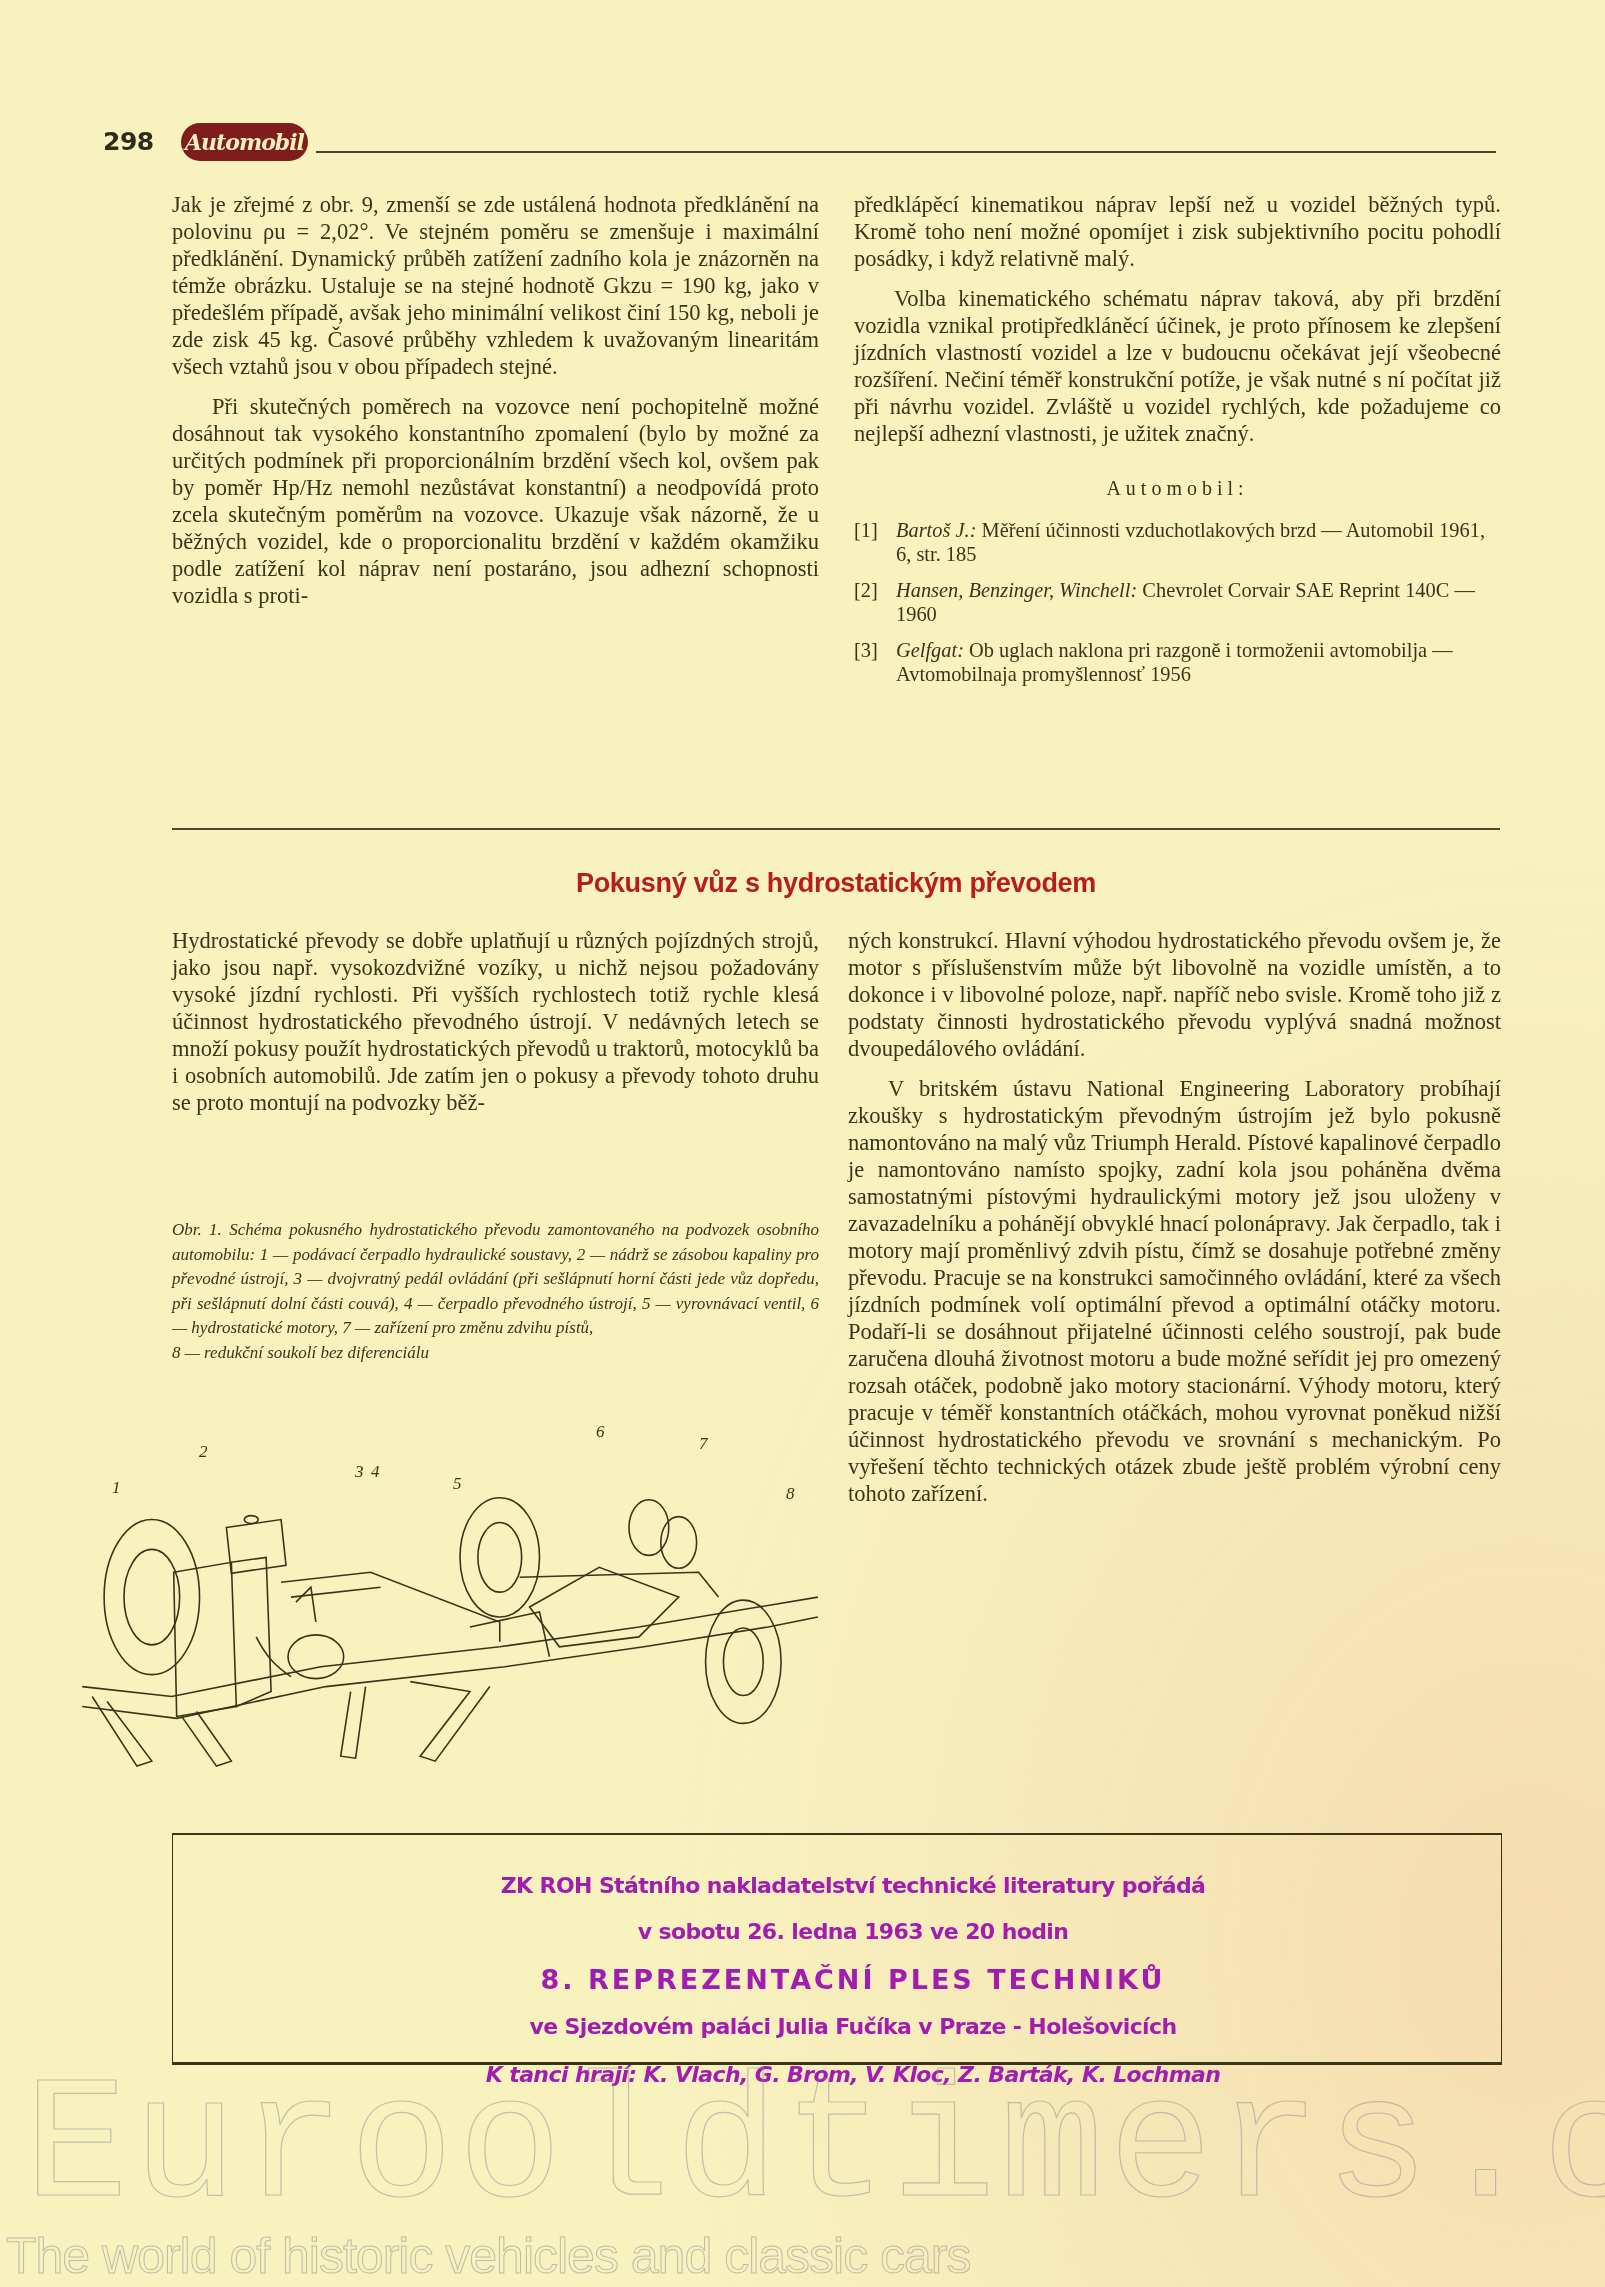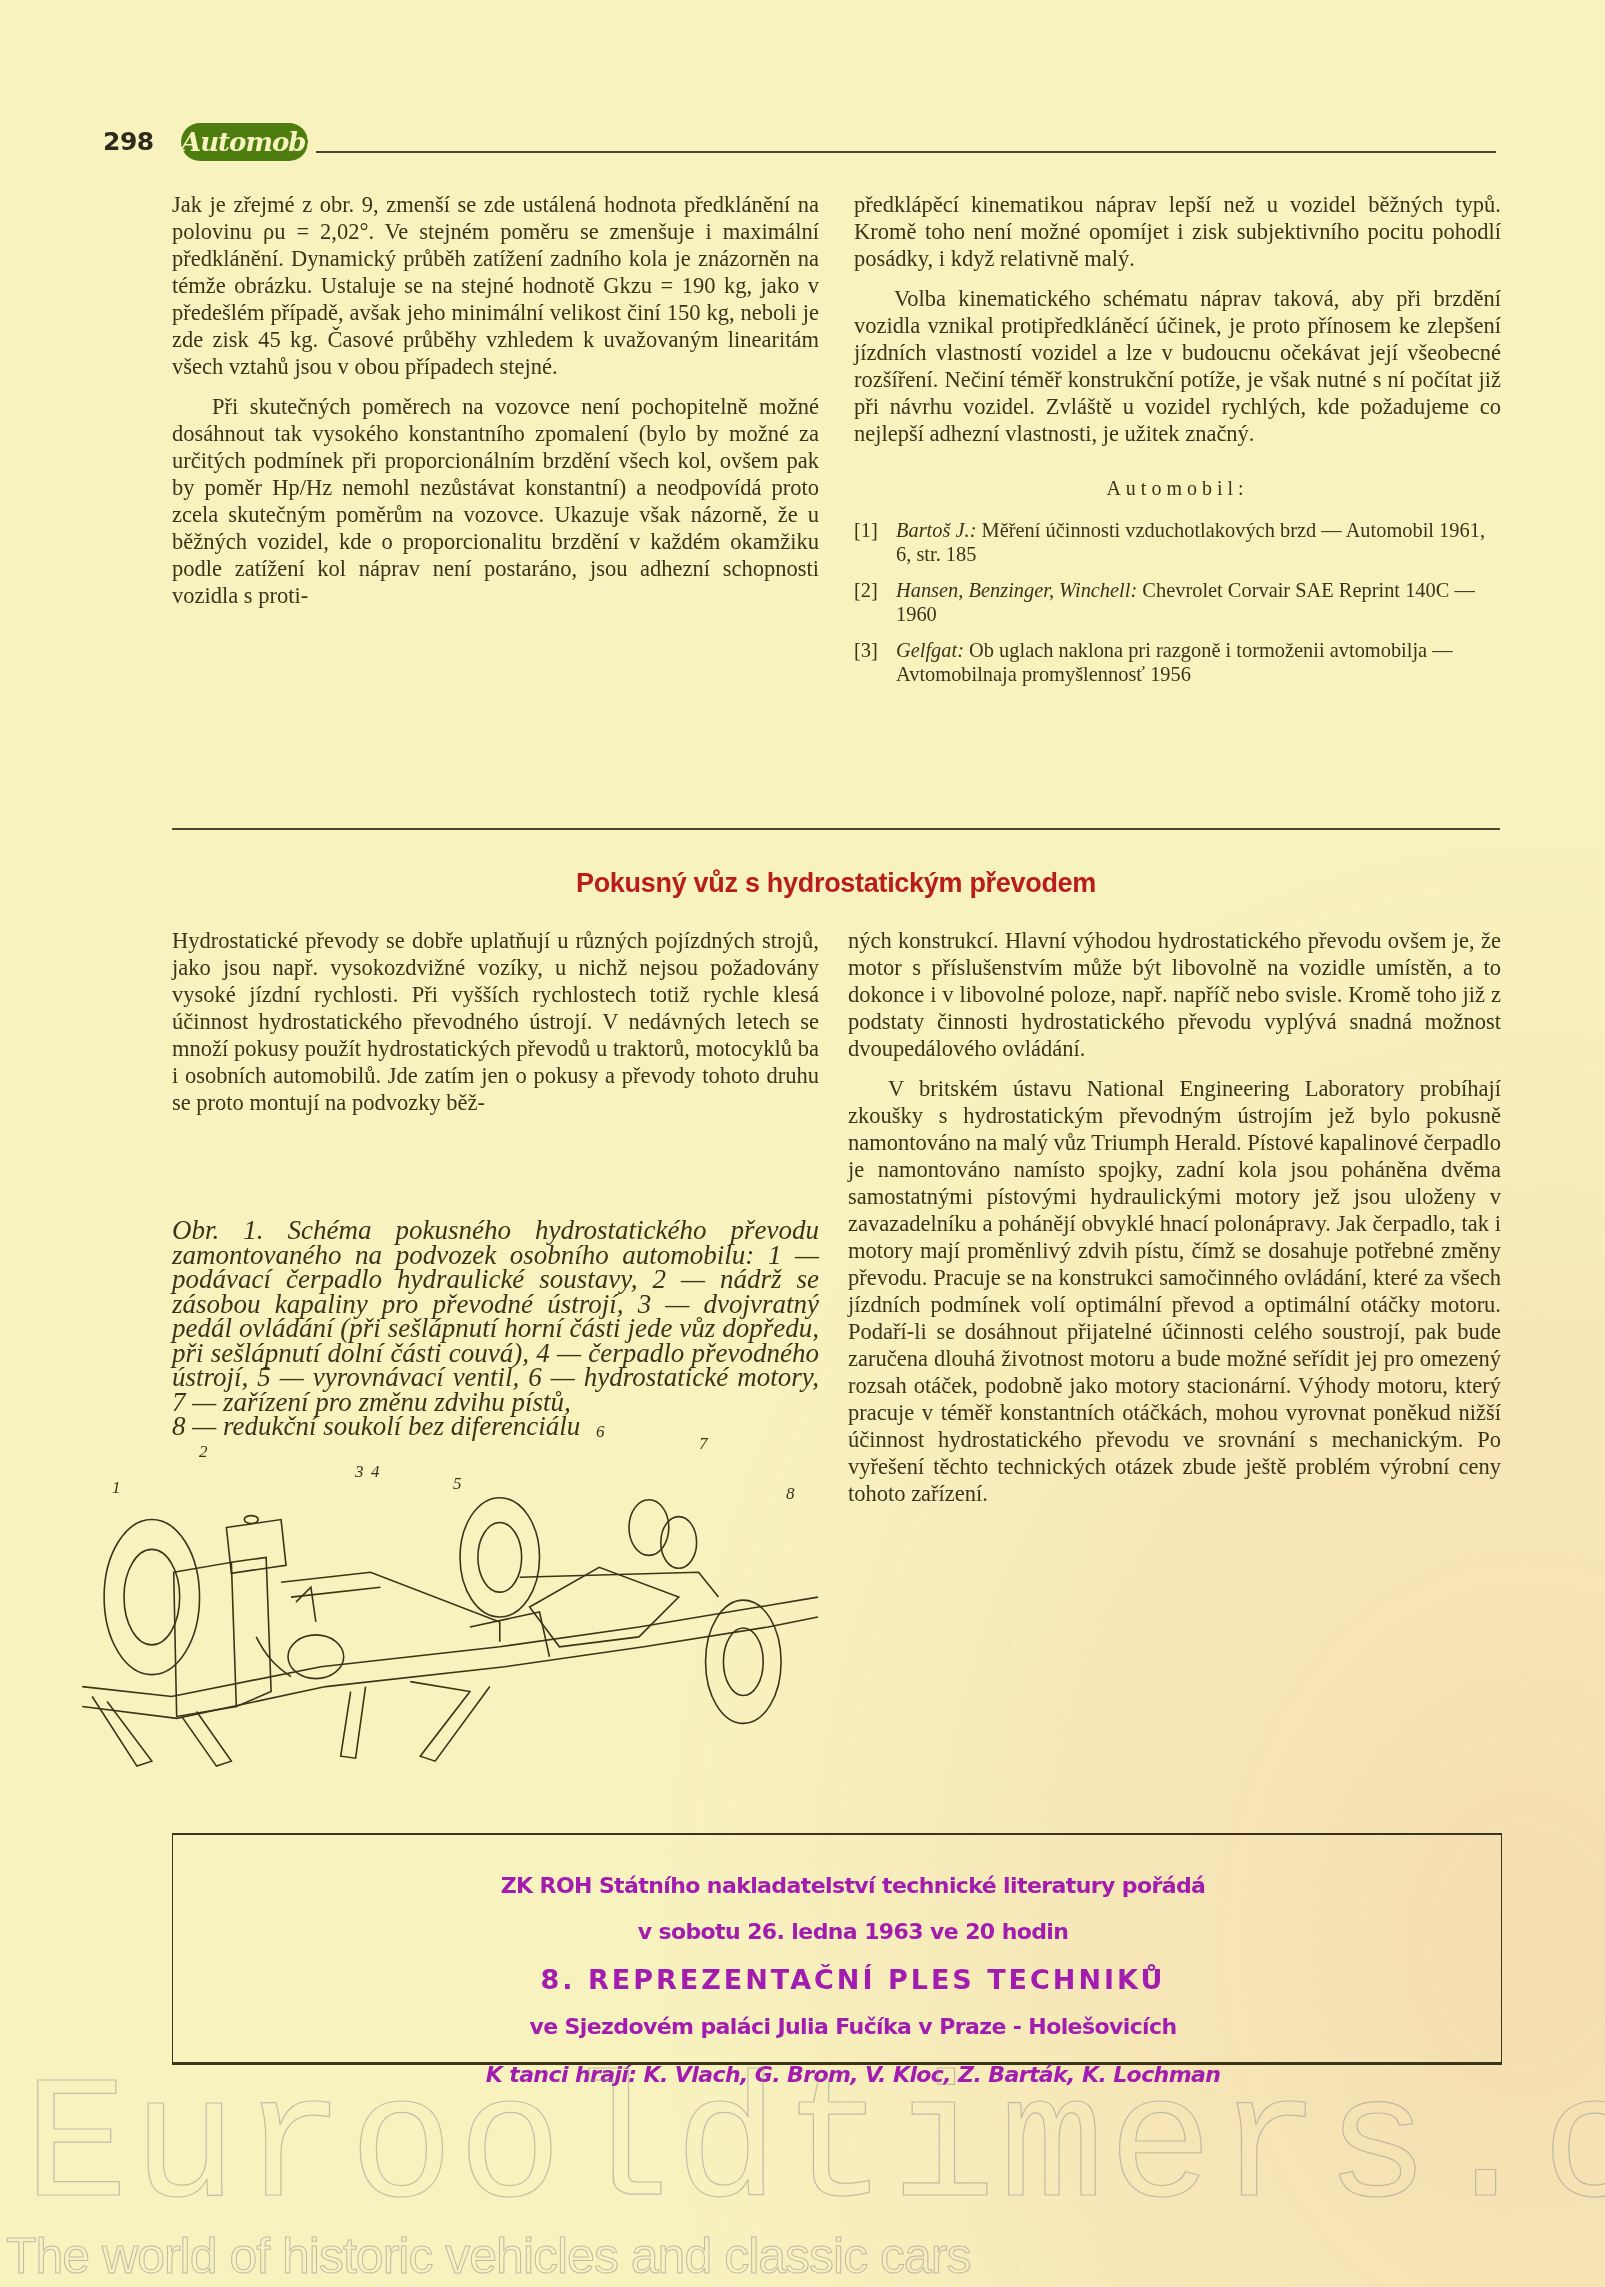--- a/index.html
+++ b/index.html
@@ -8,21 +8,21 @@
     background: #f8f2bf;
     background-image: radial-gradient(ellipse at 95% 85%, #f5ddb0 0%, rgba(248,242,191,0) 40%);
     color: #3a3418;
     font-family: "Liberation Serif", "DejaVu Serif", serif;
   }
   .page { position: absolute; left: 0; top: 0; width: 1606px; height: 1624px; }
 
   
   .header { position: absolute; left: 103px; top: 127px; width: 1393px; height: 40px; }
   .page-num { position: absolute; left: 0; top: 0; font-family: "DejaVu Sans", sans-serif; font-weight: bold; font-size: 25px; color: #2d2b1b; letter-spacing: -0.5px; }
-  .logo { position: absolute; left: 78px; top: -4px; width: 127px; height: 38px; background: #4d7c0f; border-radius: 20px; color: #f8f2bf; font-family: "DejaVu Serif", serif; font-style: italic; font-weight: bold; font-size: 26px; text-align: left; line-height: 38px; letter-spacing: -1px; }
+  .logo { position: absolute; left: 78px; top: -4px; width: 127px; height: 38px; background: #7f1d1d; border-radius: 20px; color: #f8f2bf; font-family: "DejaVu Serif", serif; font-style: italic; font-weight: bold; font-size: 22px; text-align: center; line-height: 38px; letter-spacing: -1px; }
   .header-rule { position: absolute; left: 213px; top: 24px; width: 1180px; height: 2px; background: #4a4530; }
 
   
   .col { position: absolute; font-size: 22.5px; line-height: 27px; text-align: justify; color: #3a3418; font-family: "Liberation Serif", serif; }
   .col p { margin: 0; }
   .col p.indent { text-indent: 40px; }
   .col p + p { margin-top: 13px; }
   .col1 { left: 172px; top: 191px; width: 647px; }
   .col2 { left: 854px; top: 191px; width: 647px; }
 
@@ -32,21 +32,21 @@
   .ref .body { flex: 1; }
   .ref i { font-style: italic; }
 
   .divider-top { position: absolute; left: 172px; top: 828px; width: 1328px; height: 2px; background: #4a4530; }
 
   .article-title { position: absolute; left: 172px; top: 868px; width: 1328px; text-align: center; font-family: Liberation Sans, sans-serif; font-weight: bold; font-size: 27px; color: #b91c1c; letter-spacing: -0.3px; }
 
   .col3 { left: 172px; top: 927px; width: 647px; }
   .col4 { left: 848px; top: 927px; width: 653px; }
 
-  .caption { position: absolute; left: 172px; top: 1218px; width: 647px; font-style: italic; font-size: 27px; line-height: 24.5px; text-align: justify; color: #3a3418; }
+  .caption { position: absolute; left: 172px; top: 1218px; width: 647px; font-style: italic; font-size: 17px; line-height: 24.5px; text-align: justify; color: #3a3418; }
   .caption .last { display: block; }
 
   
   .figure { position: absolute; left: 82px; top: 1448px; width: 756px; height: 338px; }
   .figure svg { width: 100%; height: 100%; }
   .fig-label { position: absolute; font-style: italic; font-size: 17px; color: #3a3418; }
 
   
   .ad-box { position: absolute; left: 172px; top: 1833px; width: 1328px; height: 227px; border-left: 1.5px solid #3a3418; border-right: 1.5px solid #3a3418; border-top: 2px solid #3a3418; border-bottom: 3px solid #3a3418; }
   .ad-line { position: absolute; left: 16px; width: 100%; text-align: center; font-family: "DejaVu Sans", sans-serif; font-weight: bold; color: #a21caf; }

